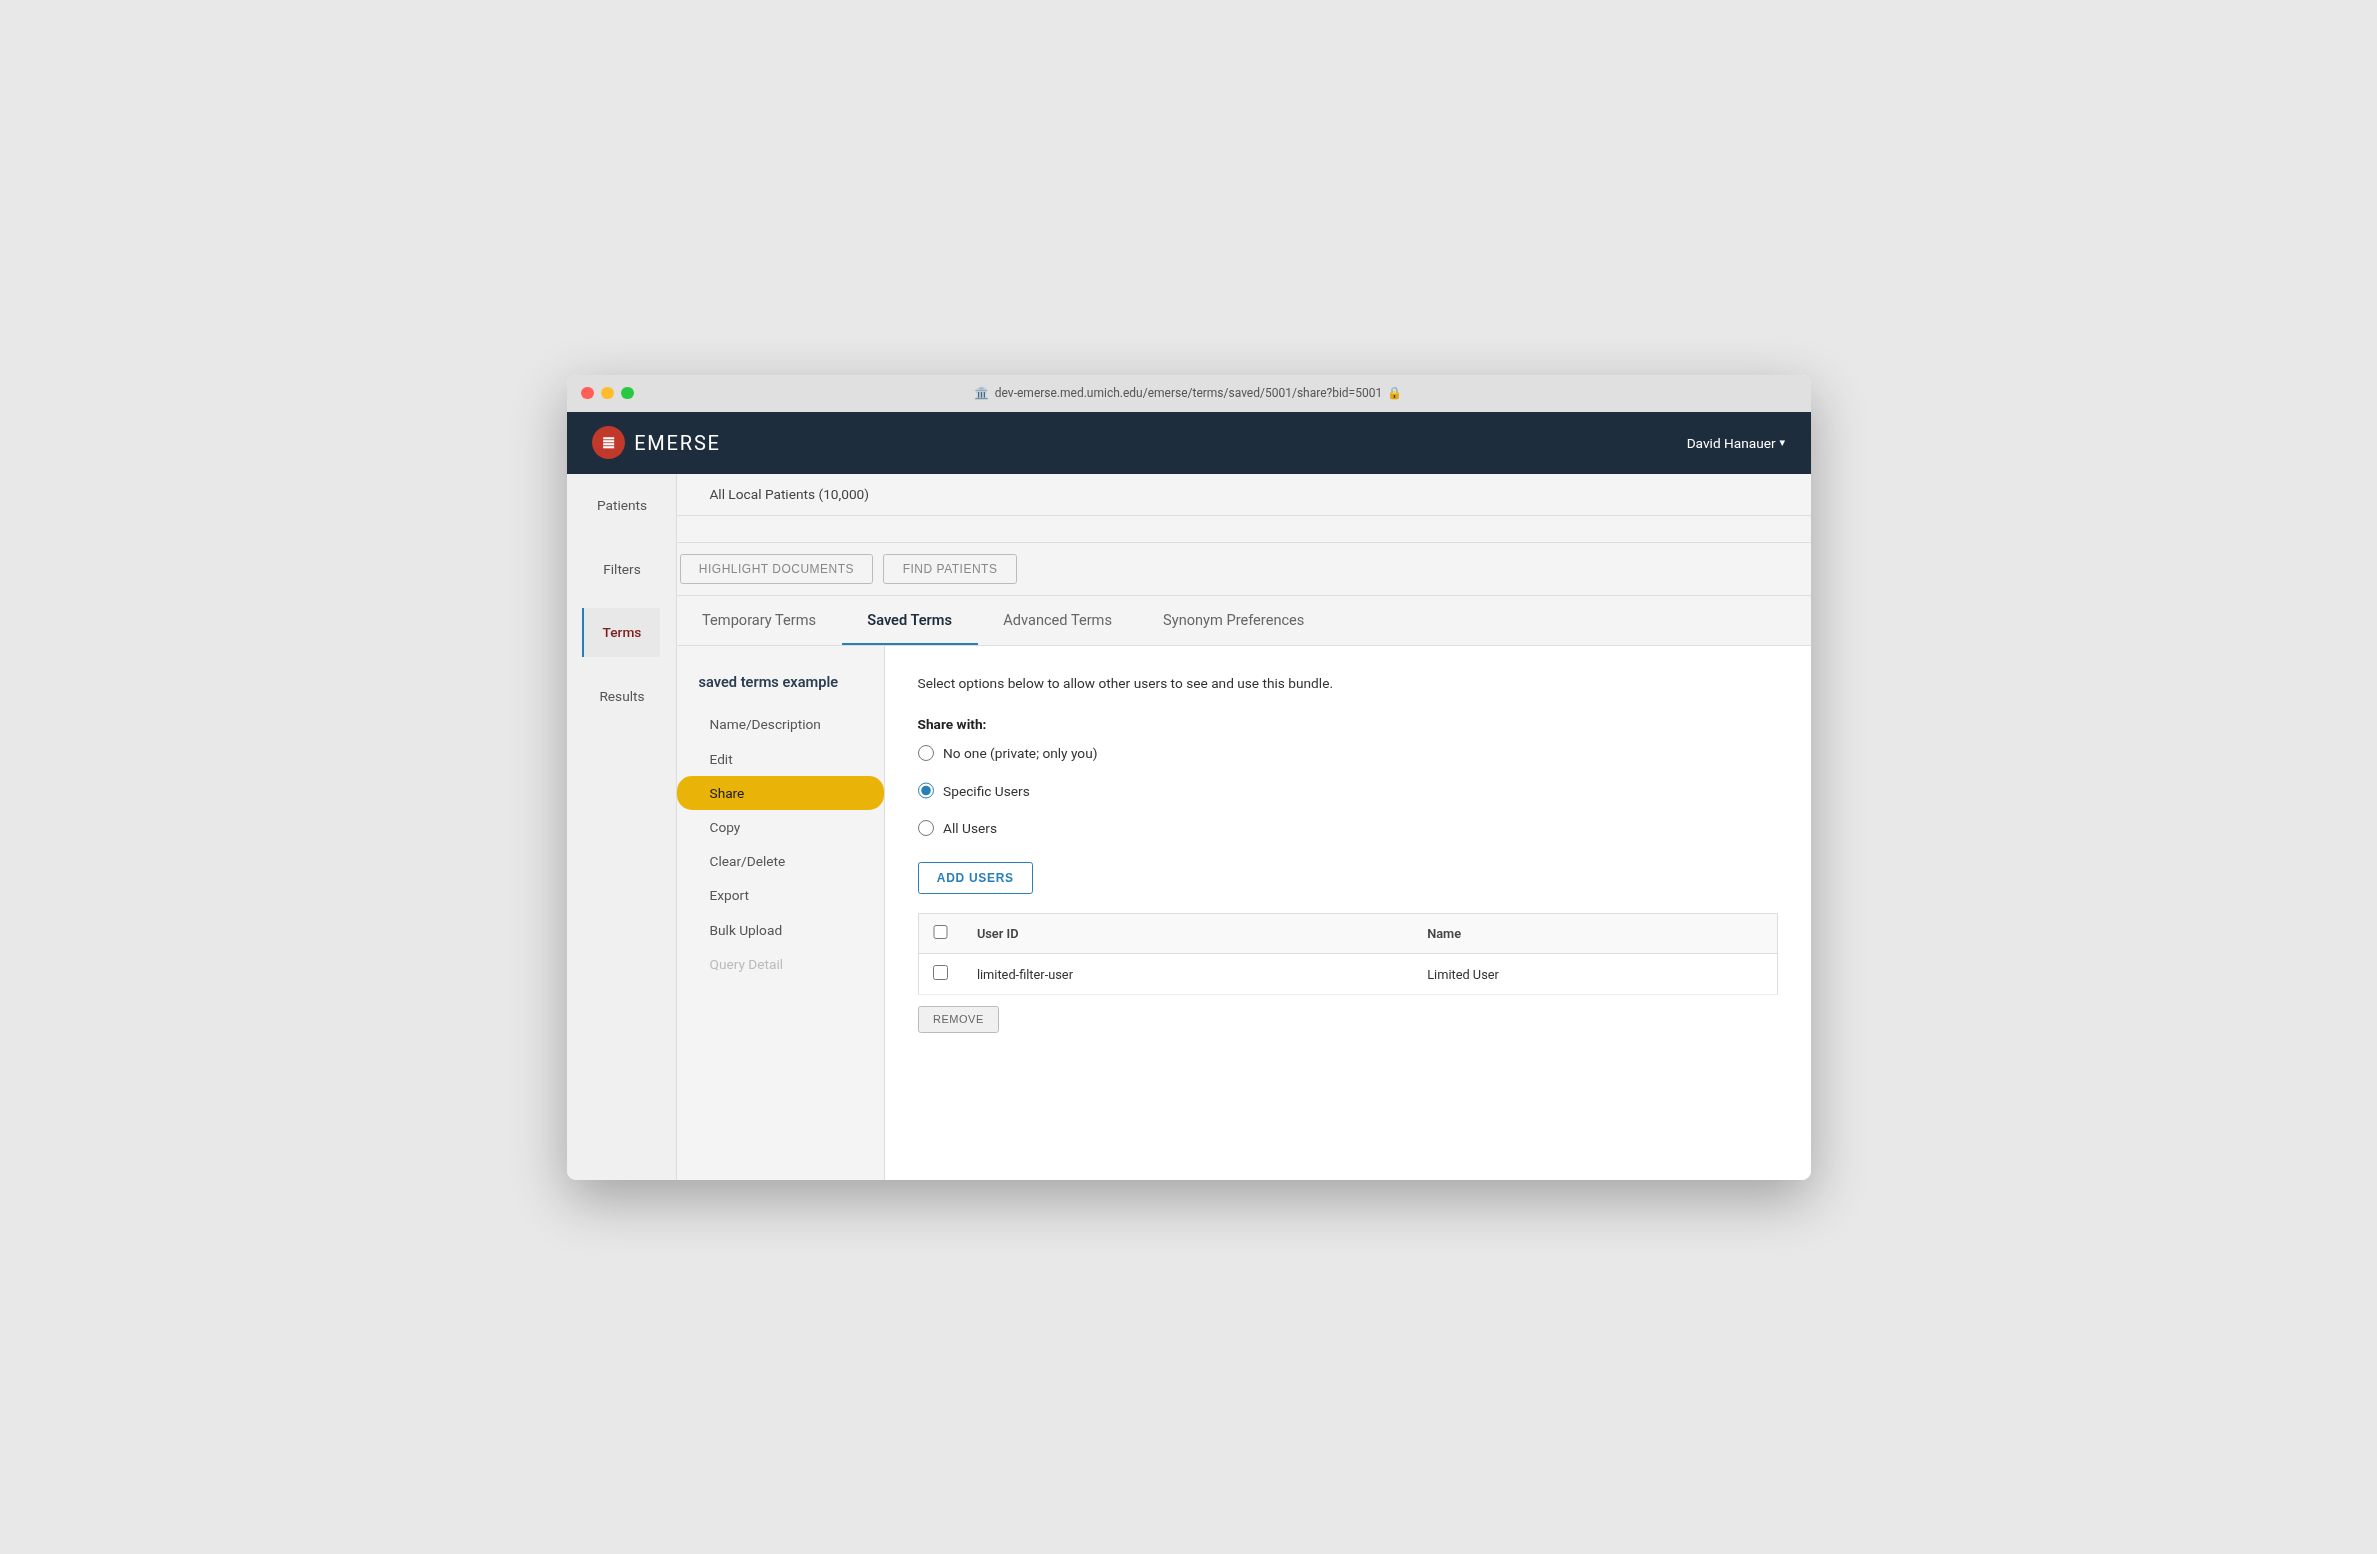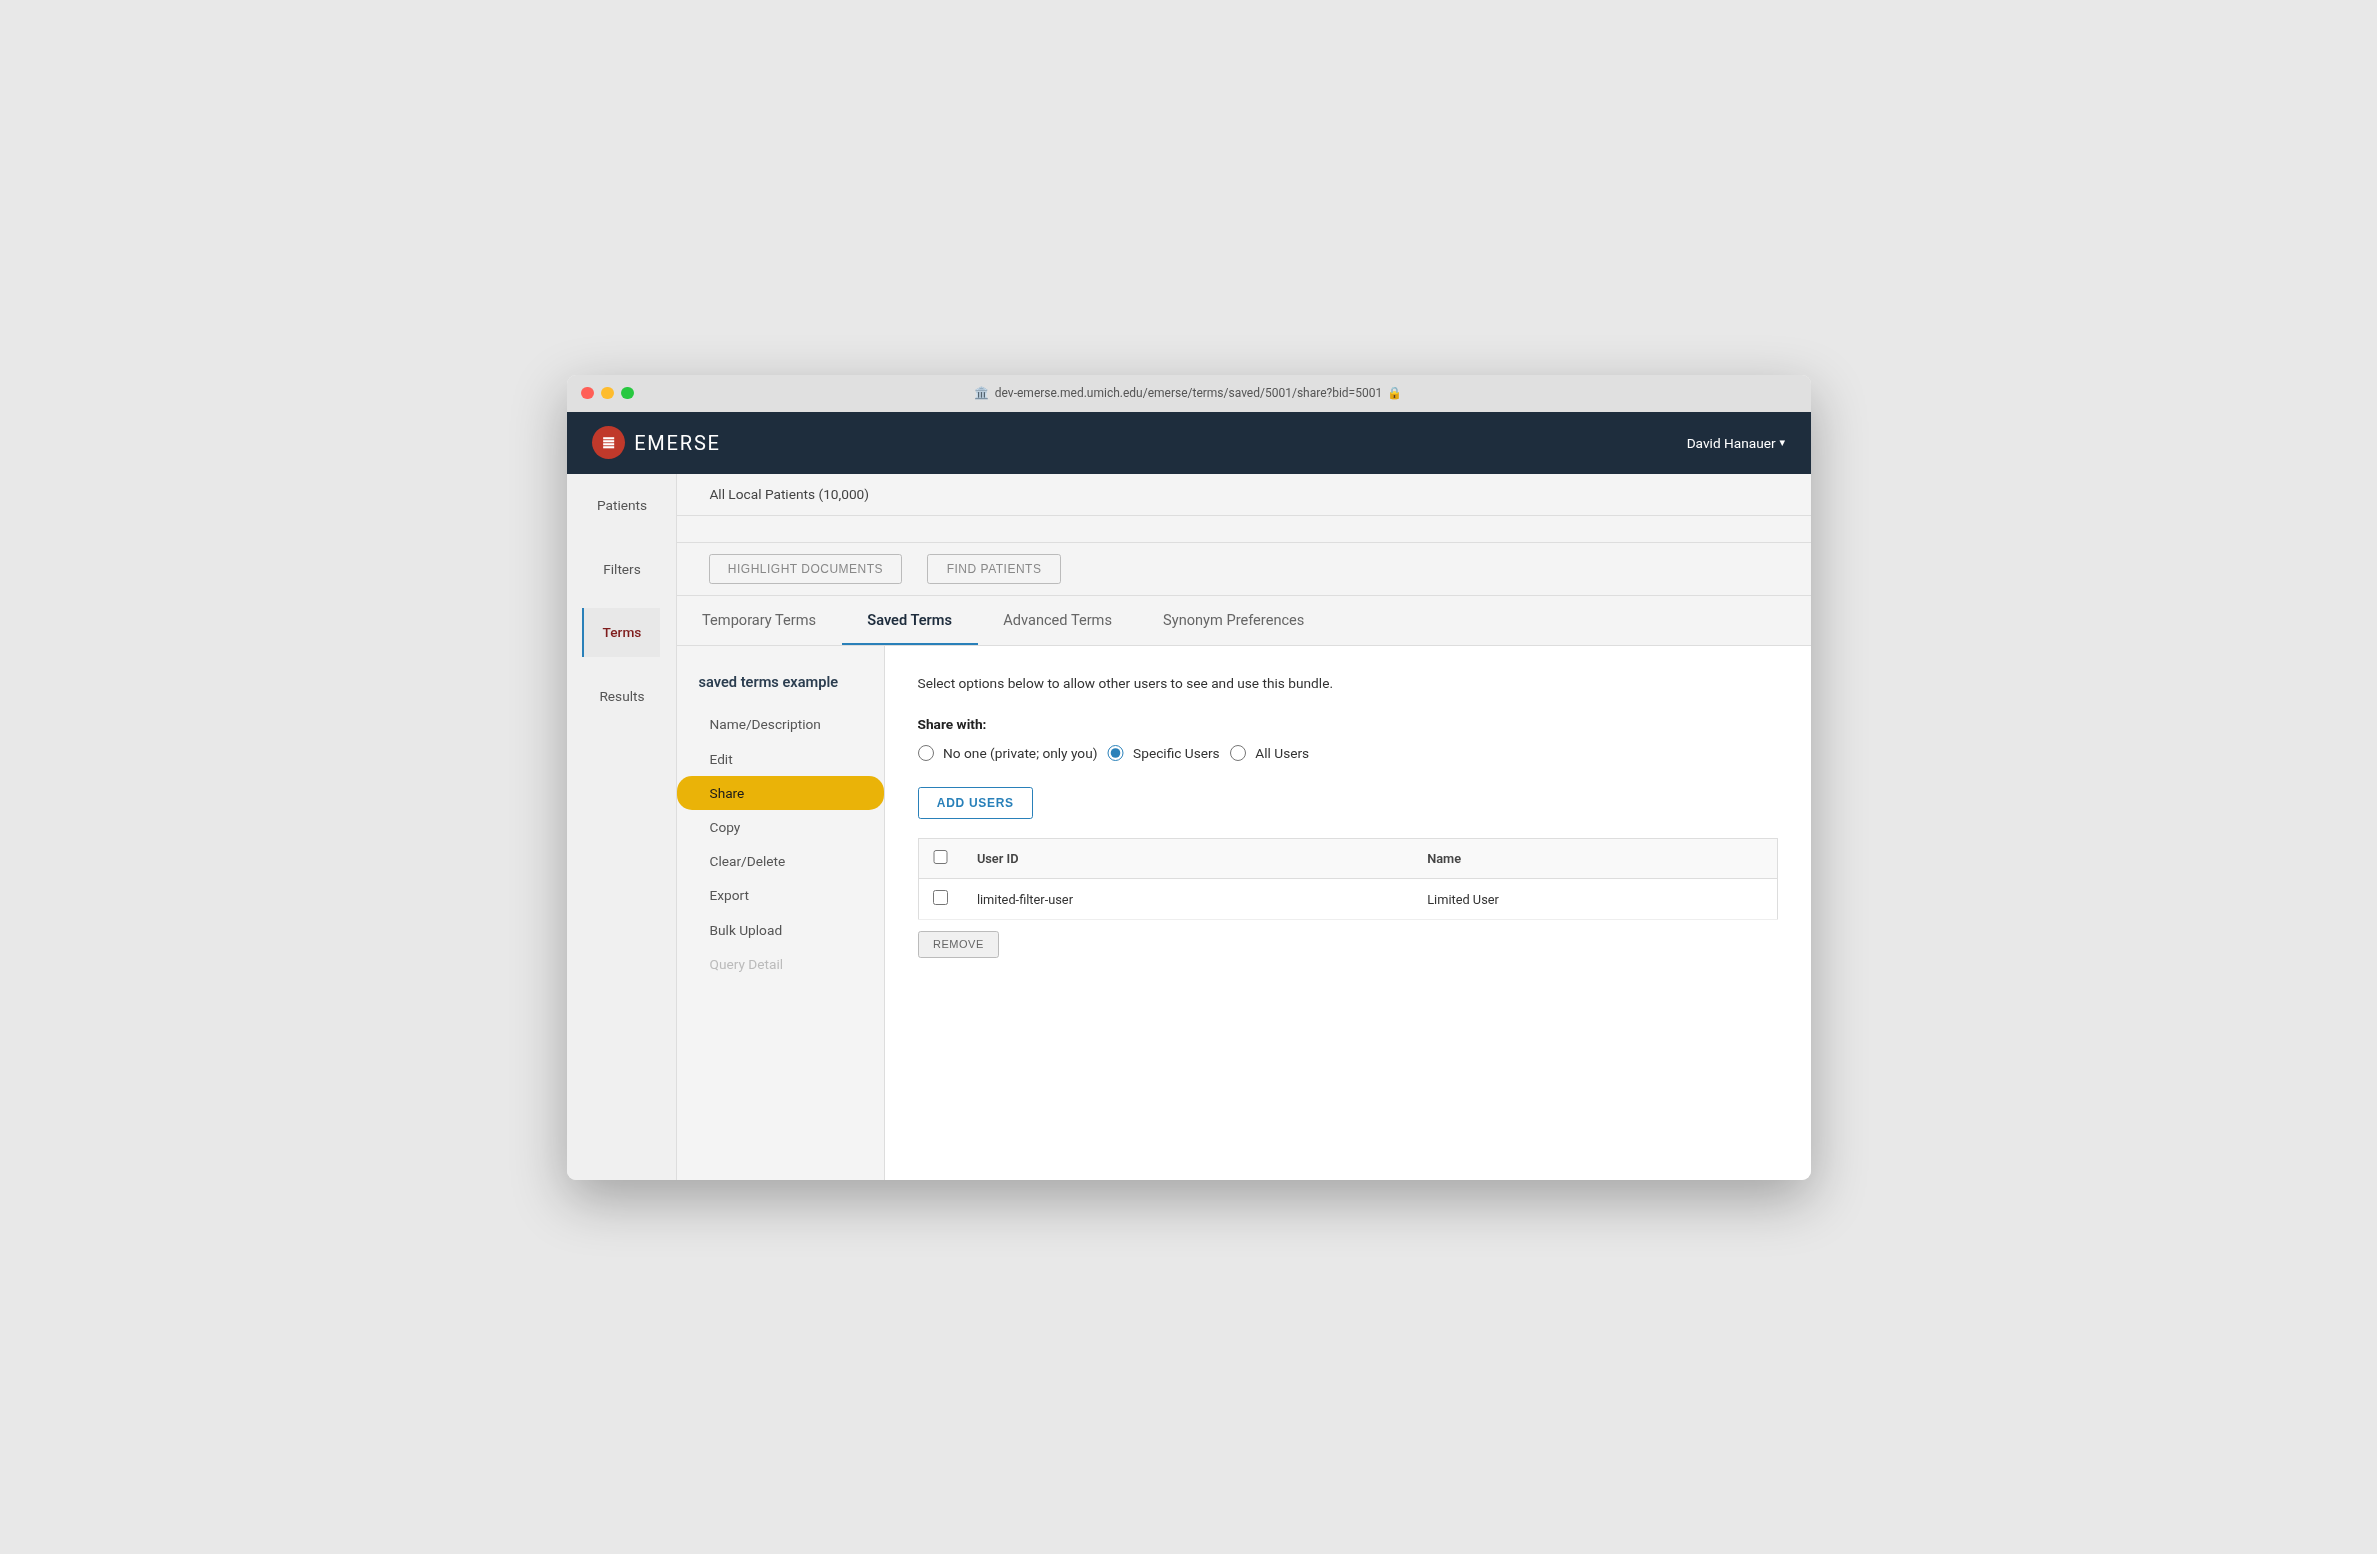--- a/index.html
+++ b/index.html
@@ -212,22 +212,22 @@
 
     .share-title {
       font-size: 13.7px;
       font-weight: 700;
       color: #222;
       margin-bottom: 12.8px;
     }
 
     .radio-group {
       display: flex;
-      flex-direction: row;
-      gap: 10px;
+      flex-direction: column;
+      gap: 21px;
     }
 
     .radio-option {
       display: flex;
       align-items: center;
       gap: 9.1px;
       font-size: 13.7px;
       color: #333;
       cursor: pointer;
     }
@@ -348,22 +348,22 @@
       display: flex;
       flex-direction: column;
       flex: 1;
       overflow: hidden;
     }
 
     
     .results-row {
       display: flex;
       align-items: center;
-      gap: 25px;
-      padding: 11px 32px;
+      gap: 10px;
+      padding: 11px 3px;
       background: #f4f4f4;
       border-bottom: 0.9px solid #ddd;
     }
 
     .patients-row {
       padding: 12.8px 18.3px;
       border-bottom: 0.9px solid #ddd;
       background: #f4f4f4;
       display: flex;
       align-items: flex-start;

